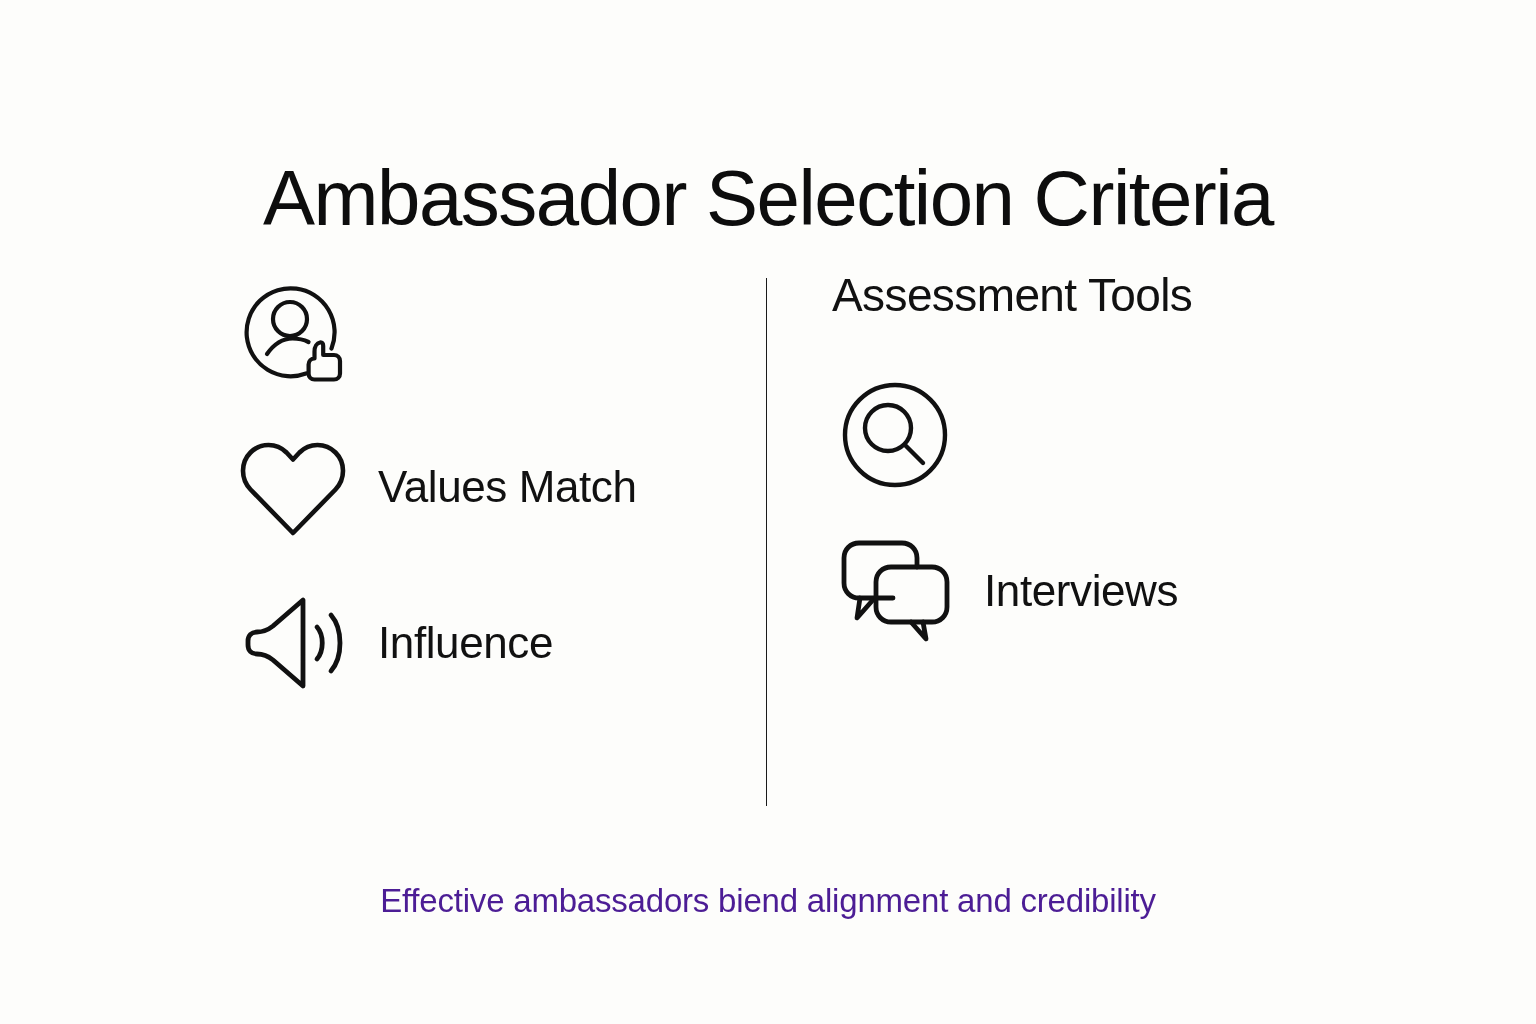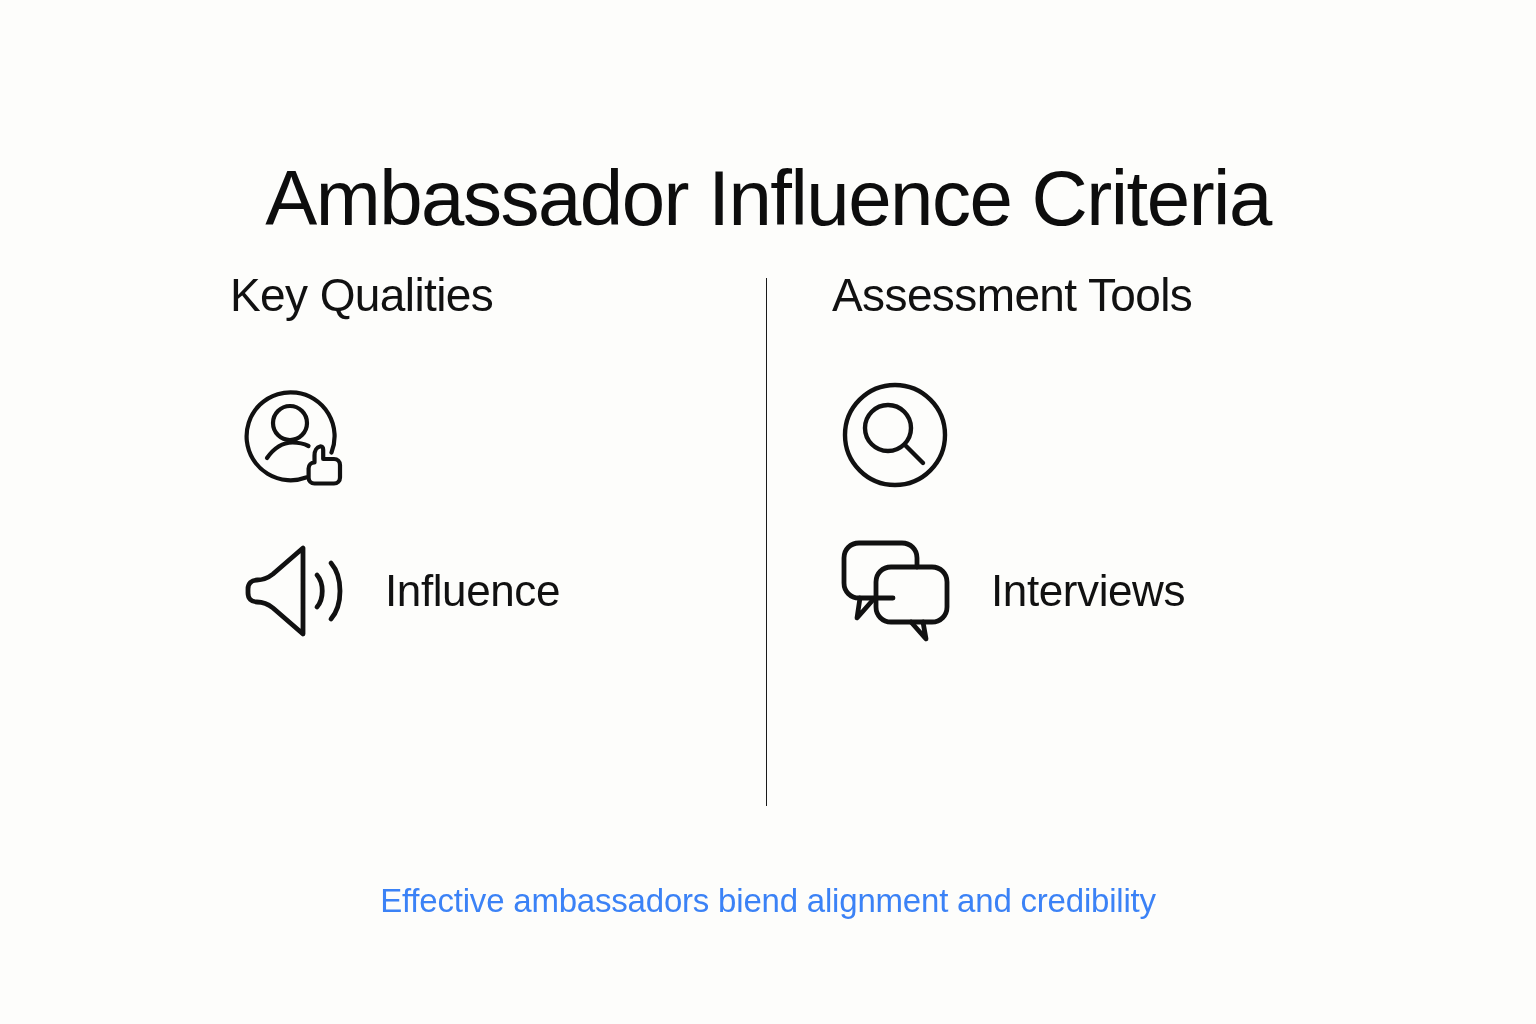--- a/index.html
+++ b/index.html
@@ -74,21 +74,21 @@
   }
 
   
   .item {
     display: flex;
     flex-direction: row;
     align-items: center;
     height: 118px;
     margin-bottom: 38px;
   }
-  .item:last-child { margin-bottom: 0; gap: 7px; }
+  .item:last-child { margin-bottom: 0; }
 
   .icon-box {
     width: 126px;
     min-width: 126px;
     height: 118px;
     display: flex;
     align-items: center;
     justify-content: center;
   }
   .icon-box svg {
@@ -108,52 +108,60 @@
 
   
   .caption {
     position: absolute;
     top: 882px;
     left: 0;
     width: 1536px;
     text-align: center;
     font-size: 33px;
     font-weight: 400;
-    color: #3b82f6;
+    color: #4c1d95;
     letter-spacing: -0.2px;
     white-space: nowrap;
   }
 </style>
 </head>
 <body>
 
 <div class="slide">
 
-  <h1 class="title">Ambassador Influence Criteria</h1>
+  <h1 class="title">Ambassador Selection Criteria</h1>
 
   <div class="divider"></div>
 
   <div class="columns">
 
     <div class="column col-left">
-      <div class="col-heading">Key Qualities</div>
 
       <div class="item">
         <span class="icon-box">
           <svg width="118" height="118" viewBox="0 0 118 118" fill="none" stroke="#111111" stroke-width="4.2" stroke-linecap="round" stroke-linejoin="round">
             <path d="M97.5 76.5 A 44 44 0 1 0 72 101.5"></path>
             <circle cx="56" cy="47" r="17"></circle>
             <path d="M33 82 C 40 72 48 66.5 58.5 66.5 C 65 66.5 70.5 68 74.5 70"></path>
             <path d="M80.5 86.5 L80.5 79.5 C80.5 74.5 83 71 86 70.5 C88.2 70.2 89.2 71.6 89.2 74 L89.2 83 L100 83
                      C103.4 83 106 85.6 106 89 L106 101.5 C106 105 103.4 107.5 100 107.5
                      L80.5 107.5 C77.2 107.5 74.6 105 74.6 101.5 L74.6 92.5 C74.6 89 77.2 86.5 80.5 86.5 Z"></path>
           </svg>
         </span>
       </div>
 
+      <div class="item">
+        <span class="icon-box">
+          <svg width="116" height="110" viewBox="0 0 116 110" fill="none" stroke="#111111" stroke-width="4.6" stroke-linecap="round" stroke-linejoin="round">
+            <path d="M58 101 L15.5 57.5 C5.5 47 5.5 30.5 15.5 20.5 C25.5 10.5 41.5 10.5 51.5 20.5
+                     L58 27.5 L64.5 20.5 C74.5 10.5 90.5 10.5 100.5 20.5 C110.5 30.5 110.5 47 100.5 57.5 Z"></path>
+          </svg>
+        </span>
+        <span class="item-label">Values Match</span>
+      </div>
 
       <div class="item">
         <span class="icon-box">
           <svg width="120" height="110" viewBox="0 0 120 110" fill="none" stroke="#111111" stroke-width="4.8" stroke-linecap="round" stroke-linejoin="round">
             <path d="M70 12 L70 98 L40 72 C35 68 30 66 24 66 C18.5 66 15 62.5 15 57 L15 53
                      C15 47.5 18.5 44 24 44 C30 44 35 42 40 38 Z"></path>
             <path d="M84 39 C91 47 91 63 84 71"></path>
             <path d="M98 27 C110 41 110 69 98 83"></path>
           </svg>
         </span>

